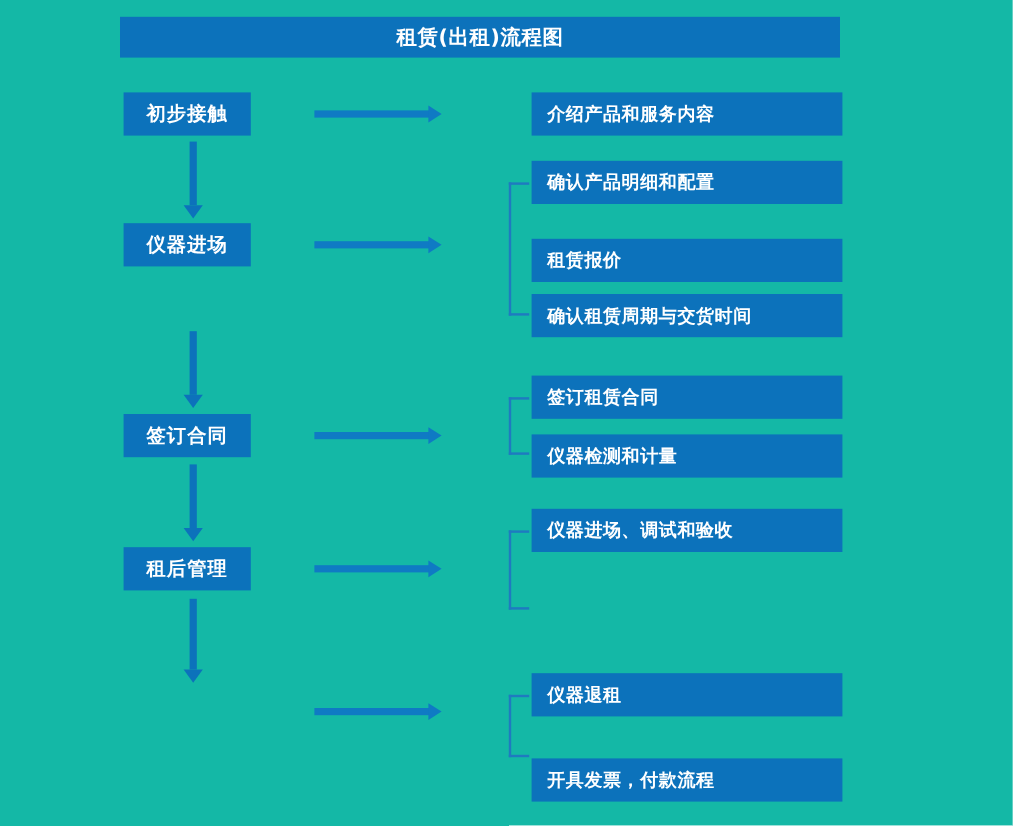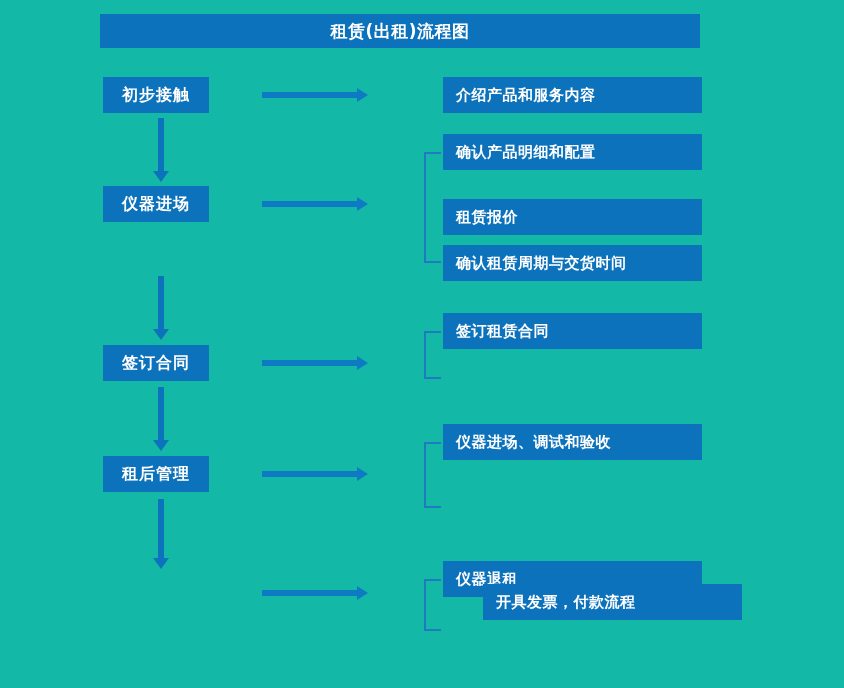--- a/index.html
+++ b/index.html
@@ -171,17 +171,18 @@
   <div class="bracket" style="top:152px; height:111px;"></div>
   <div class="bracket" style="top:331px; height:48px;"></div>
   <div class="bracket" style="top:442px; height:66px;"></div>
   <div class="bracket" style="top:579px; height:52px;"></div>
 
   <div class="box right-box" style="top:77px;">介绍产品和服务内容</div>
   <div class="box right-box" style="top:134px;">确认产品明细和配置</div>
   <div class="box right-box" style="top:187px;margin-top:12px;">租赁报价</div>
   <div class="box right-box" style="top:313px;">签订租赁合同</div>
   <div class="box right-box" style="top:245px;">确认租赁周期与交货时间</div>
+  <div class="box right-box" style="top:362px;">仪器检测和计量</div>
   <div class="box right-box" style="top:424px;">仪器进场、调试和验收</div>
   <div class="box right-box" style="top:561px;">仪器退租</div>
-  <div class="box right-box" style="top:584px;margin-left:40px;">开具发票，付款流程</div>
+  <div class="box right-box" style="top:632px;">开具发票，付款流程</div>
 
 </div>
 
 </body></html>

